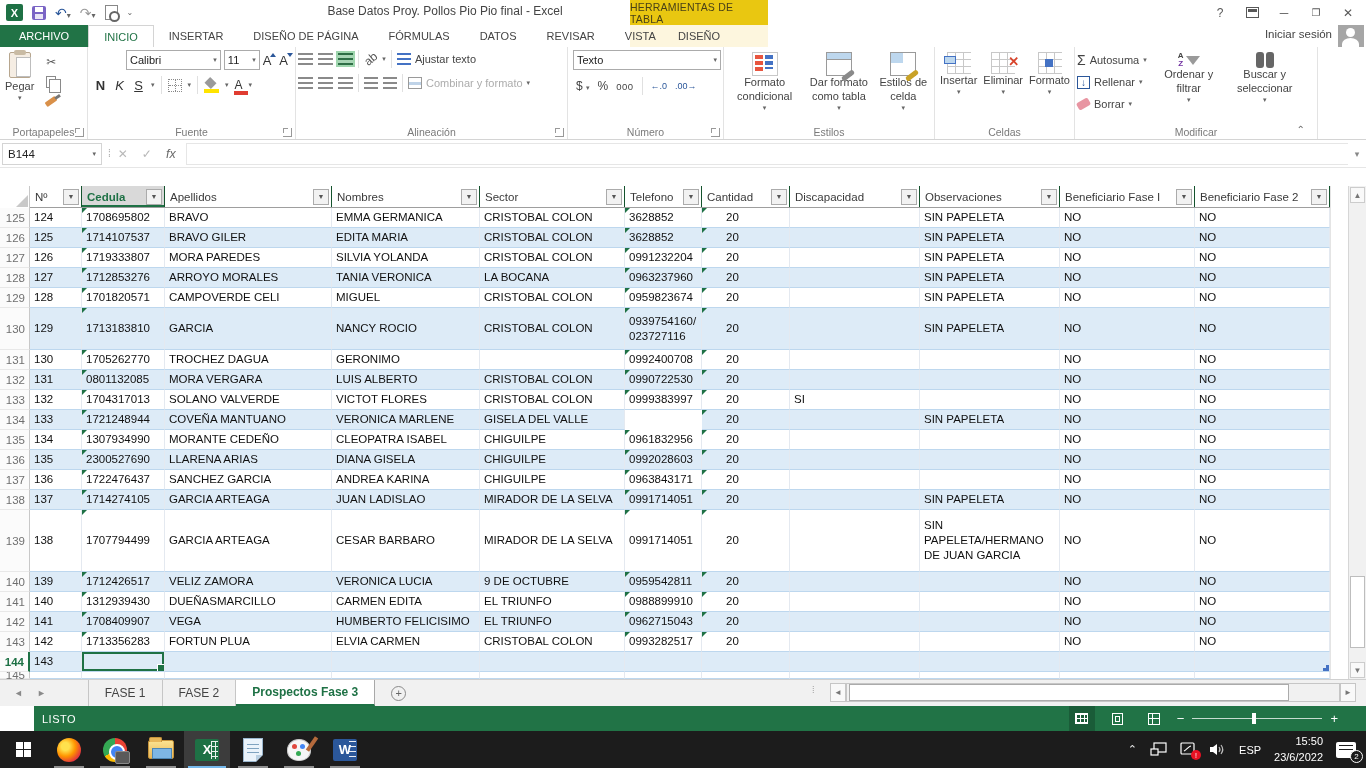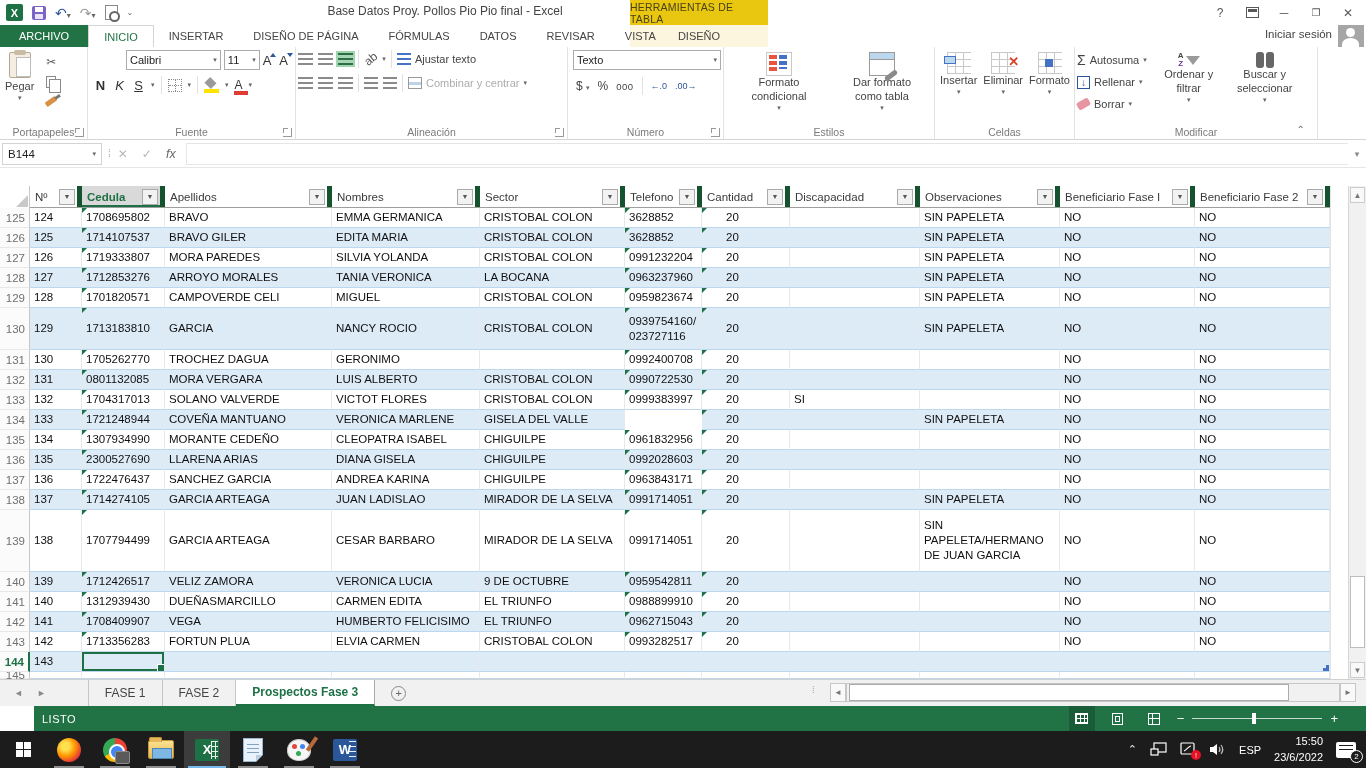--- a/index.html
+++ b/index.html
@@ -144,21 +144,21 @@
   .fbar .dots{color:#aaa;font-size:10px;margin:0 6px;letter-spacing:1px;}
   .fbtns{display:flex;align-items:center;gap:14px;color:#B8B8B8;font-size:12px;margin-right:10px;}
   .fx{font-style:italic;color:#6a6a6a;font-size:12.5px;}
   .finput{flex:1;height:22px;border:1px solid #E6E6E6;border-right:none;background:#fff;}
   .fexpand{width:18px;color:#888;font-size:9px;text-align:center;}
 
   
   .headerstrip{position:absolute;left:0;top:186px;width:1348px;height:22px;display:flex;background:#fff;border-bottom:1px solid #9e9e9e;}
   .corner{width:30px;height:22px;background:#fff;border-right:1px solid #C8C8C8;position:relative;}
   .corner::after{content:"";position:absolute;right:1px;bottom:1px;width:0;height:0;border-left:12px solid transparent;border-bottom:12px solid #C9C9C9;}
-  .hcell{display:flex;align-items:center;justify-content:space-between;padding:2px 2px 2px 5px;font-size:11.5px;color:#3a3a3a;border-right:5px solid #14532d;background:#fff;overflow:hidden;white-space:nowrap;}
+  .hcell{display:flex;align-items:center;justify-content:space-between;padding:2px 2px 2px 5px;font-size:11.5px;color:#3a3a3a;border-right:1px solid #14532d;background:#fff;overflow:hidden;white-space:nowrap;}
   .hcell.active{background:#D9D9D9;color:#1E7145;font-weight:bold;box-shadow:inset 0 -2px 0 #1E7145;}
   .filter-btn{min-width:16px;width:16px;height:16px;border:1px solid #ABABAB;background:#F2F2F2;color:#555;font-size:7px;display:flex;align-items:center;justify-content:center;margin-left:2px;}
   .gridbody{position:absolute;left:0;top:208px;width:1348px;height:471px;overflow:hidden;background:#fff;}
   .trow{display:flex;height:20px;}
   .trow.band .cell{background:#DDEBF7;}
   .gutter{width:30px;display:flex;align-items:center;justify-content:flex-end;padding-right:4px;font-size:11.5px;color:#6F6F6F;background:#FBFBFB;border-right:1px solid #C8C8C8;border-bottom:1px solid #E8E8E8;}
   .gutter.activeg{color:#1E7145;font-weight:bold;border-right:2px solid #1E7145;}
   .cell{position:relative;display:flex;align-items:center;padding:1px 4px;font-size:11.5px;color:#111;border-right:1px solid #E4E9F0;border-bottom:1px solid #BDD7EE;overflow:hidden;line-height:1.3;background:#fff;}
   .cell.c5{overflow-wrap:anywhere;}
   .cell.c6{padding-left:24px;}
@@ -362,21 +362,21 @@
       <div class="alrow">
         <span class="lines"></span>
         <span class="lines"></span>
         <span class="lines"></span>
         <span class="vdiv"></span>
         <span class="ind-ic"></span>
         <span class="ind-ic"></span>
         <span class="vdiv"></span>
         <span class="txtbtn dis">
           <span class="merge-ic"></span>
-          <span>Combinar y centrar</span>
+          <span>Combinar y formato</span>
           <span class="caret">▾</span>
         </span>
       </div>
       <div class="glabel">Alineación</div>
       <div class="launcher"></div>
     </div>
 
     <div class="rgroup g-num">
       <div class="combo" style="width:148px;margin-left:3px;">
         <span class="cv">Texto</span>
@@ -396,20 +396,25 @@
 
     <div class="rgroup g-styles">
       <div class="bigbtn" style="width:78px;">
         <span class="cf-ic"></span>
         <span>Formato condicional</span>
         <span class="caret">▾</span>
       </div>
       <div class="bigbtn" style="width:72px;">
         <span class="ft-ic"></span>
         <span>Dar formato como tabla</span>
+        <span class="caret">▾</span>
+      </div>
+      <div class="bigbtn" style="width:58px;">
+        <span class="cs-ic"></span>
+        <span>Estilos de celda</span>
         <span class="caret">▾</span>
       </div>
       <div class="glabel">Estilos</div>
     </div>
 
     <div class="rgroup g-cells">
       <div class="bigbtn">
         <span class="grid-ic ins"></span>
         <span>Insertar</span>
         <span class="caret">▾</span>

